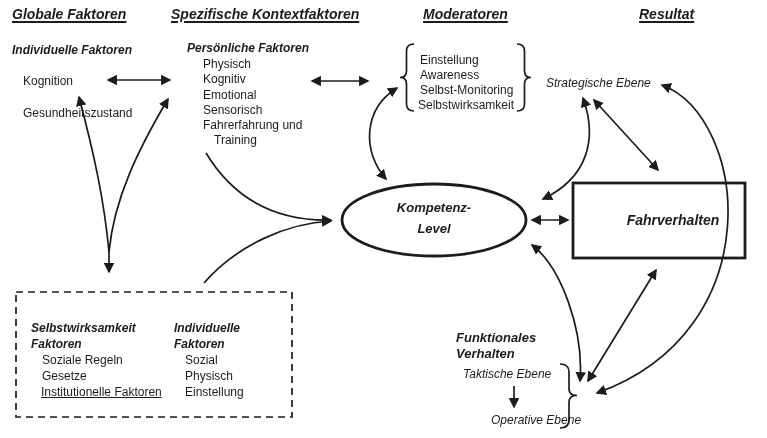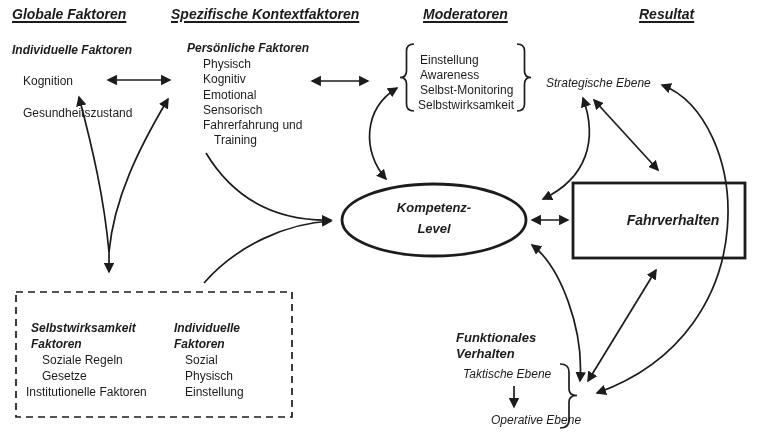--- a/index.html
+++ b/index.html
@@ -89,21 +89,21 @@
 
   <div class="t b big ctr" style="left:434px;top:201px;">Kompetenz-</div>
   <div class="t b big ctr" style="left:434px;top:222px;">Level</div>
 
   <div class="t b box-label ctr" style="left:659px;top:213px;">Fahrverhalten</div>
 
   <div class="t b" style="left:31px;top:321px;">Selbstwirksamkeit</div>
   <div class="t b" style="left:31px;top:337px;">Faktoren</div>
   <div class="t" style="left:42px;top:353px;">Soziale Regeln</div>
   <div class="t" style="left:42px;top:369px;">Gesetze</div>
-  <div class="t" style="left:26px;top:385px;">Institutionelle Faktoren</div>
+  <div class="t" style="left:41px;top:385px;text-decoration:underline;">Institutionelle Faktoren</div>
   <div class="t b" style="left:174px;top:321px;">Individuelle</div>
   <div class="t b" style="left:174px;top:337px;">Faktoren</div>
   <div class="t" style="left:185px;top:353px;">Sozial</div>
   <div class="t" style="left:185px;top:369px;">Physisch</div>
   <div class="t" style="left:185px;top:385px;">Einstellung</div>
 
   <div class="t b big" style="left:456px;top:331px;">Funktionales</div>
   <div class="t b big" style="left:456px;top:347px;">Verhalten</div>
   <div class="t i" style="left:463px;top:367px;">Taktische Ebene</div>
   <div class="t i" style="left:467px;top:413px;margin-left:24px;">Operative Ebene</div>

